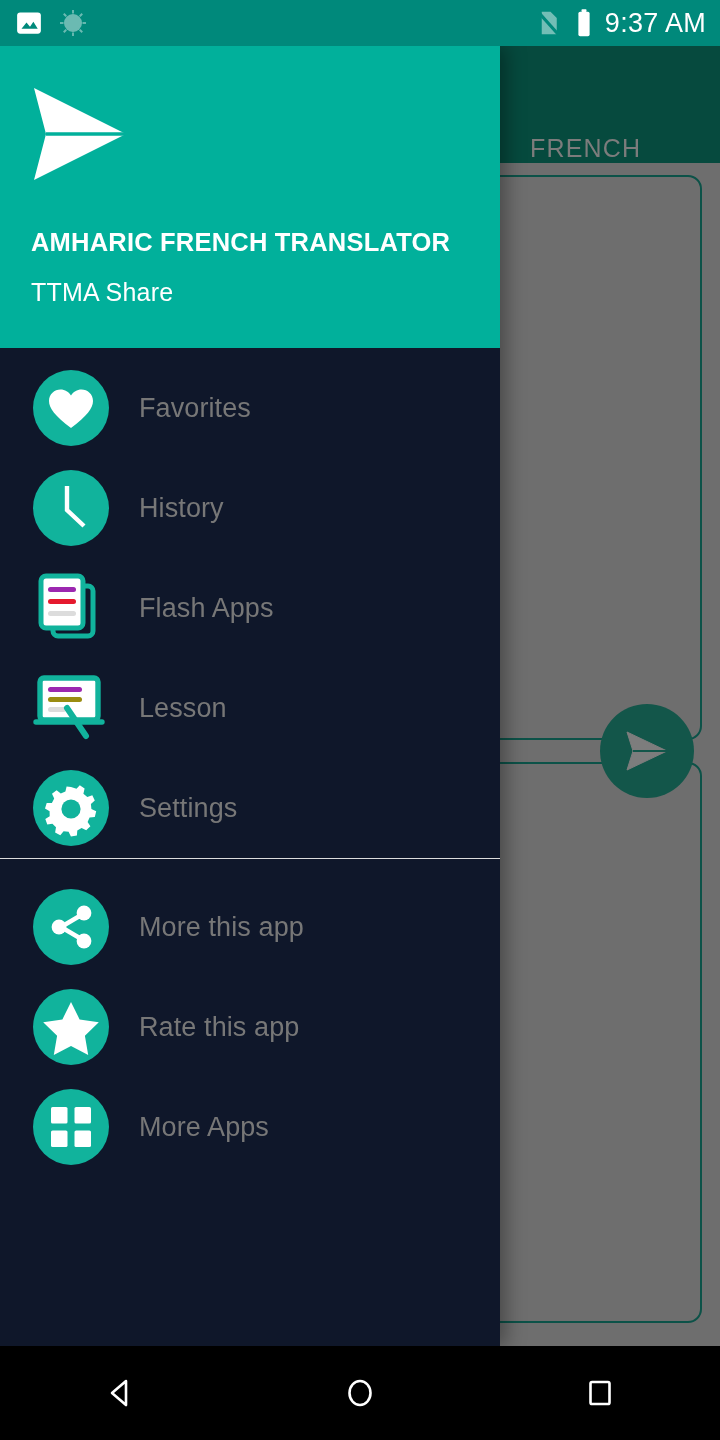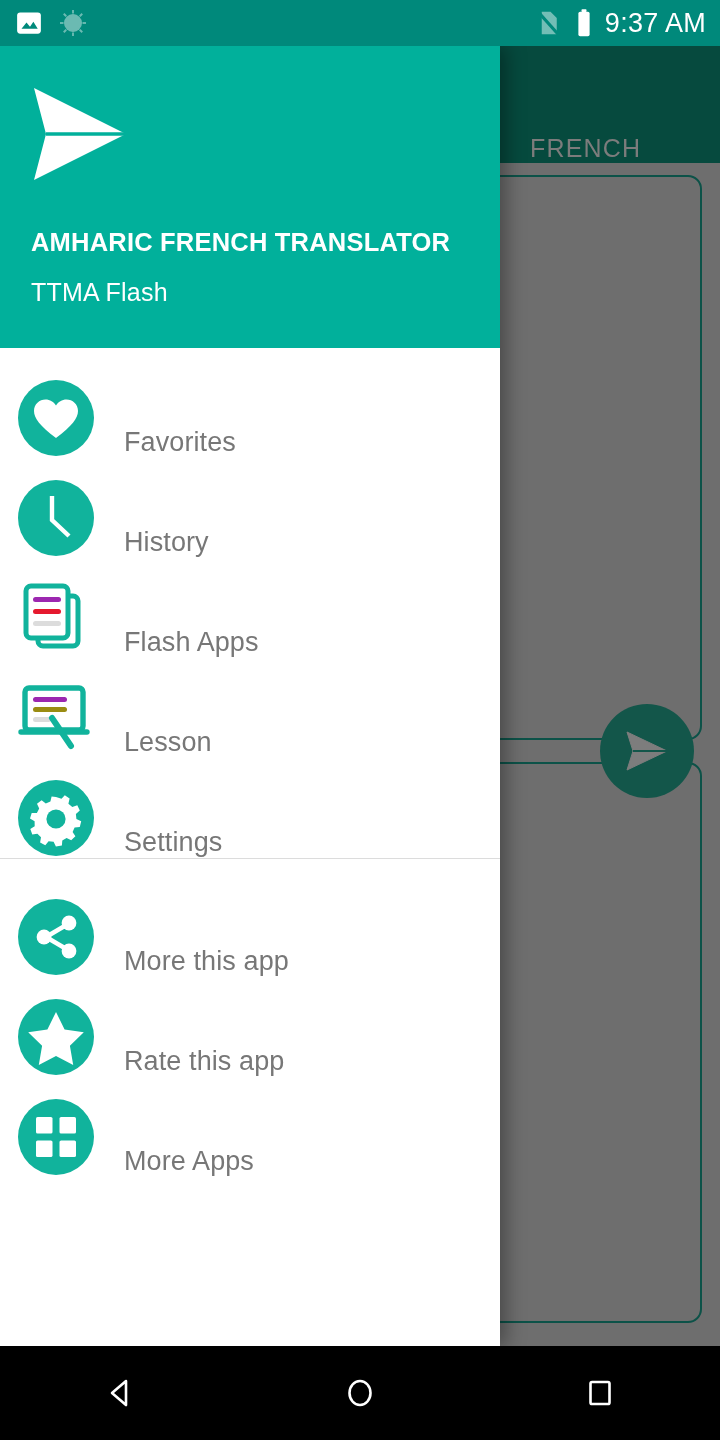--- a/index.html
+++ b/index.html
@@ -120,21 +120,21 @@
   }
   .sicon { display: block; }
 
   
   #drawer {
     position: absolute;
     left: 0;
     top: 46px;
     width: 500px;
     bottom: 94px;
-    background: #ffffff;
+    background: #0f172a;
     z-index: 30;
     box-shadow: 6px 0 18px rgba(0,0,0,0.35);
     overflow: hidden;
   }
   #drawer-header {
     height: 302px;
     background: #01b09b;
     position: relative;
     box-sizing: border-box;
   }
@@ -160,22 +160,22 @@
     color: #ffffff;
     font-size: 25px;
     font-weight: normal;
     letter-spacing: 0.2px;
   }
 
   .menu-group { padding: 0; }
   .menu-item {
     height: 100px;
     display: flex;
-    align-items: flex-end;
-    padding-left: 16px;
+    align-items: center;
+    padding-left: 31px;
     box-sizing: border-box;
   }
   .menu-icon {
     width: 80px;
     height: 80px;
     flex: 0 0 80px;
     display: flex;
     align-items: center;
     justify-content: center;
   }
@@ -286,21 +286,21 @@
   <div id="drawer">
 
     <div id="drawer-header">
       <div id="drawer-logo">
         <svg width="100" height="100" viewBox="0 0 100 100" aria-hidden="true">
           <path d="M4 4 L96 50 L4 96 L16 50 Z" fill="#ffffff"></path>
           <path d="M16 50 L96 50" stroke="#01b09b" stroke-width="3.4"></path>
         </svg>
       </div>
       <div id="drawer-title">AMHARIC FRENCH TRANSLATOR</div>
-      <div id="drawer-subtitle">TTMA Flash</div>
+      <div id="drawer-subtitle">TTMA Share</div>
     </div>
 
     <div class="menu-group" id="menu-top">
 
       <div class="menu-item">
         <span class="menu-icon">
           <svg width="80" height="80" viewBox="0 0 80 80" aria-hidden="true">
             <circle cx="40" cy="40" r="38" fill="#11b39c"></circle>
             <path d="M40 60 C24 48 18 40 18 33 C18 26 23.5 21.5 29.5 21.5 C34 21.5 37.8 24 40 27.5 C42.2 24 46 21.5 50.5 21.5 C56.5 21.5 62 26 62 33 C62 40 56 48 40 60 Z" fill="#ffffff"></path>
           </svg>

